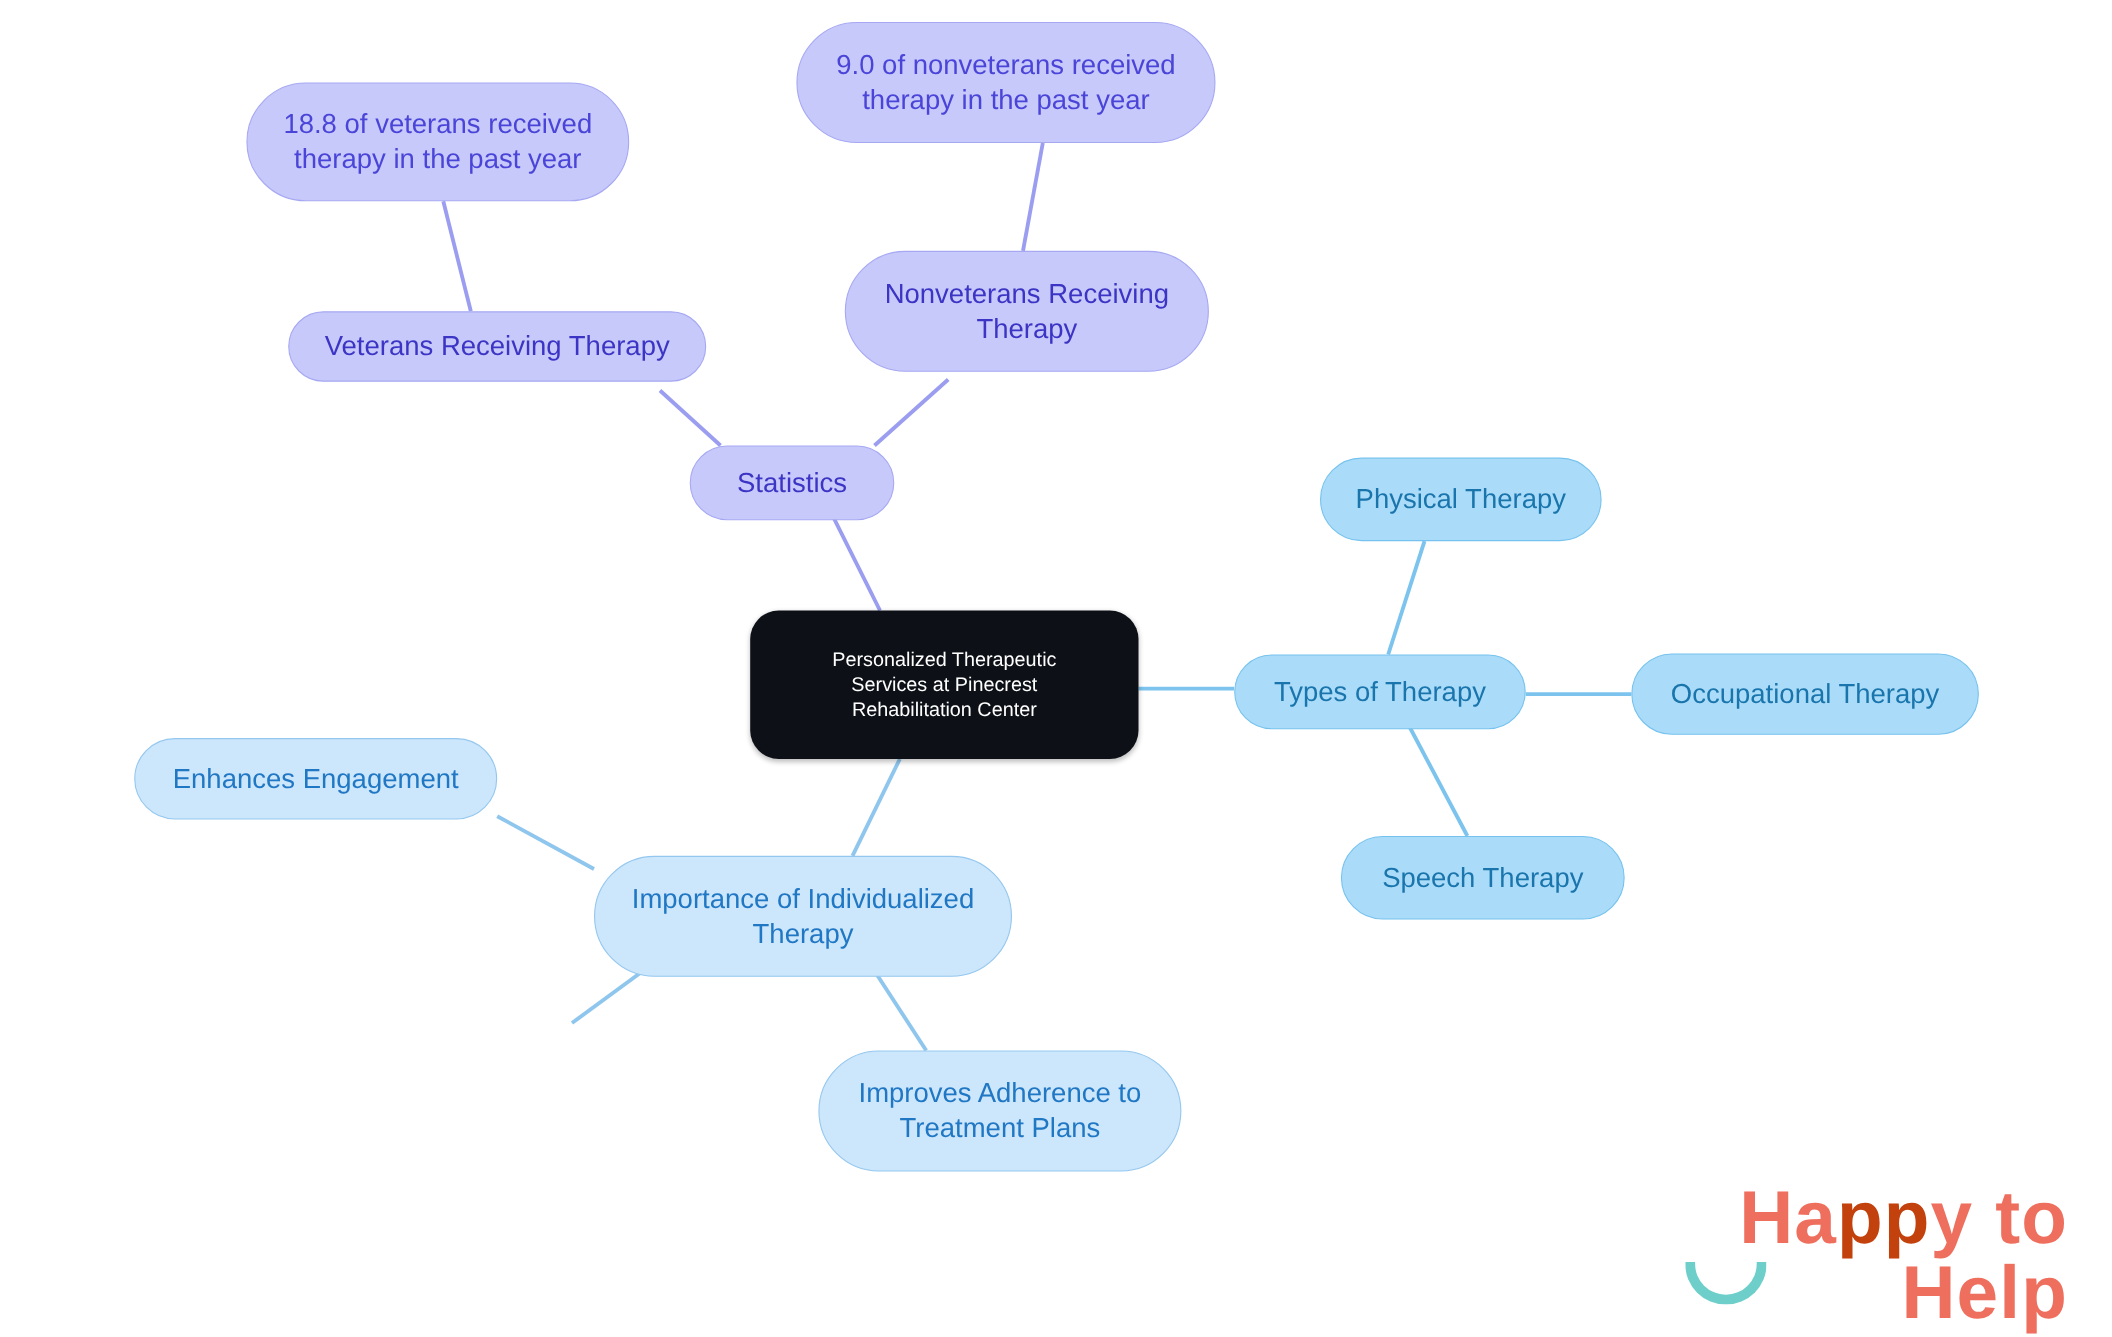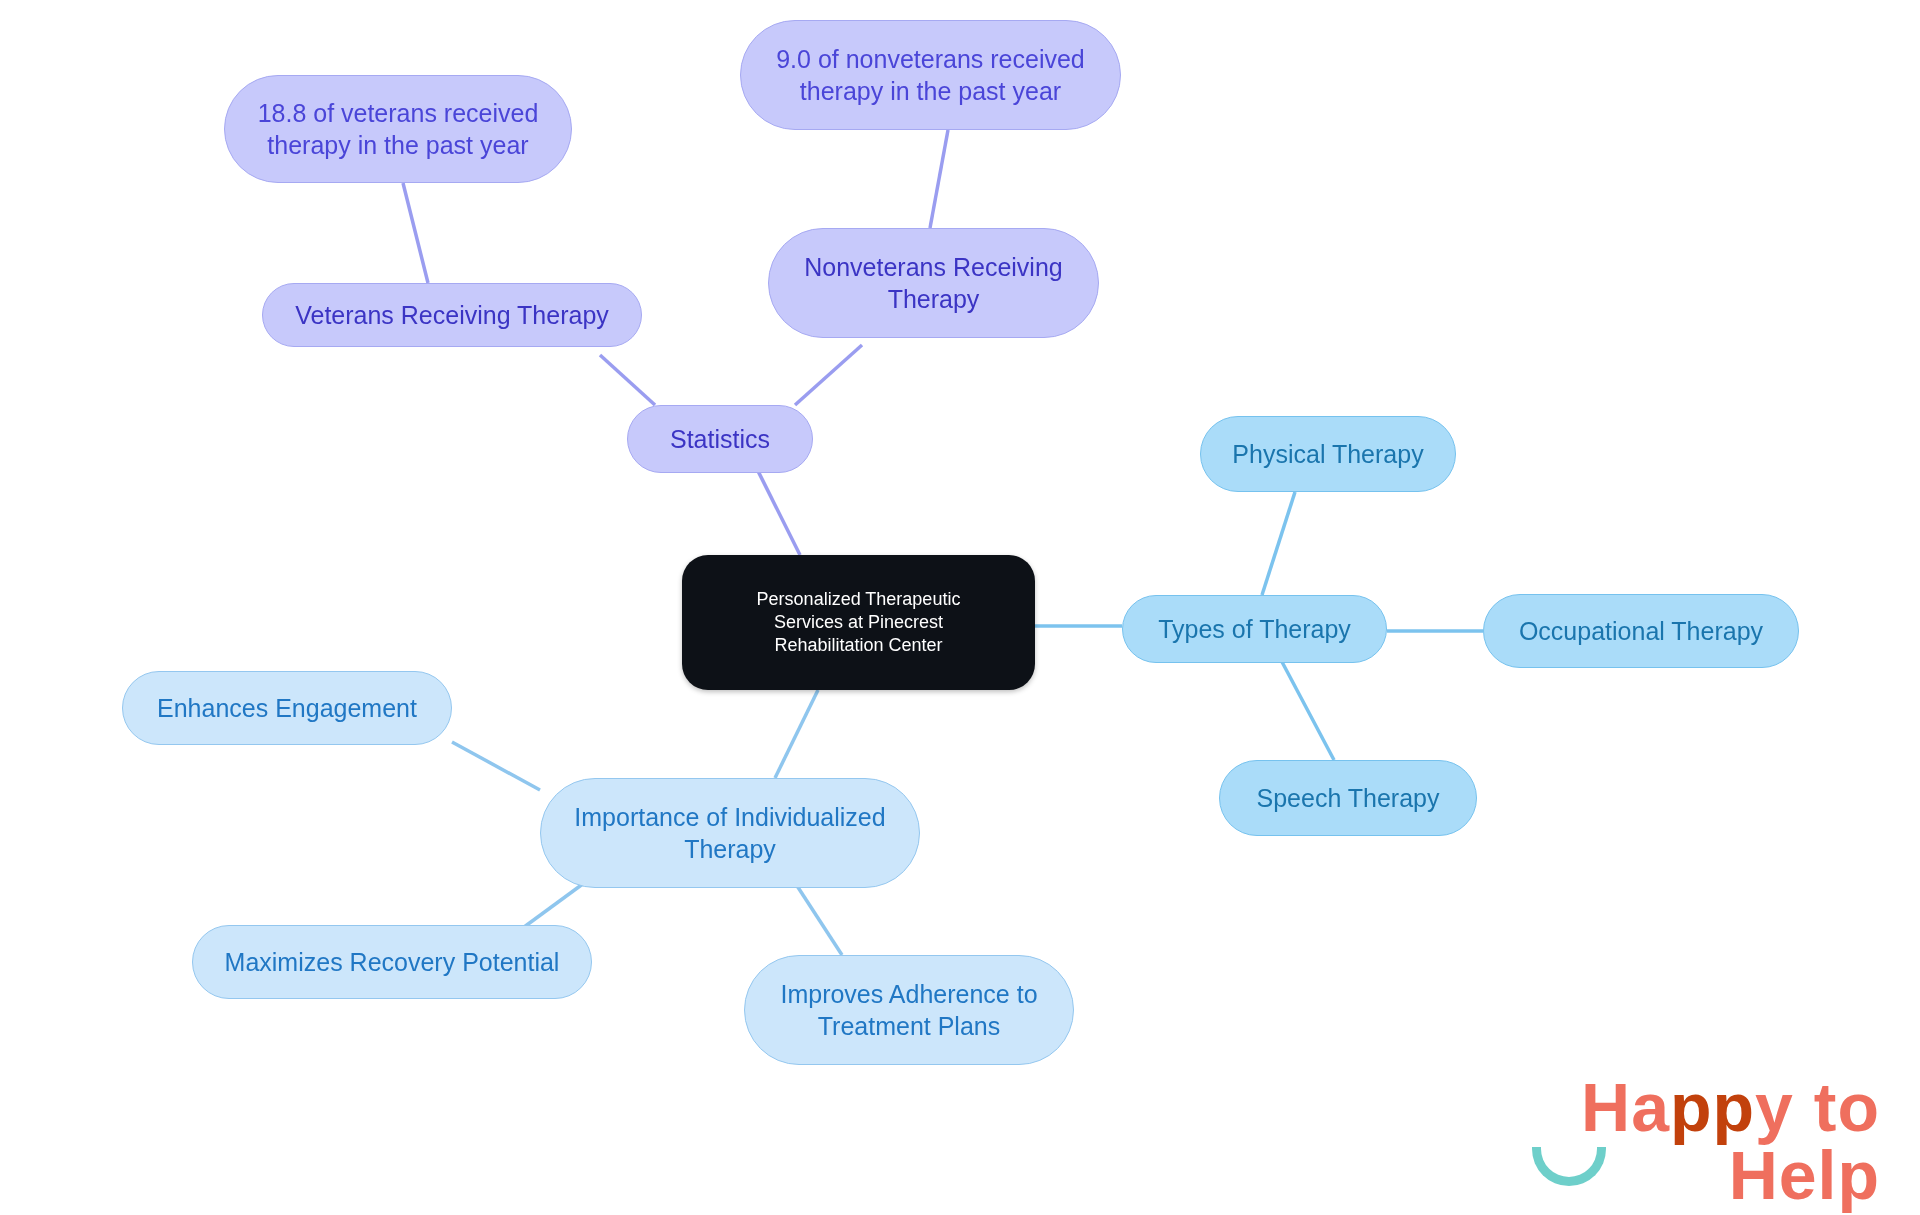--- a/index.html
+++ b/index.html
@@ -142,37 +142,36 @@
   <div class="node purple" style="left:627px; top:405px; width:186px; height:68px;">Statistics</div>
 
   <div class="node purple" style="left:262px; top:283px; width:380px; height:64px;">Veterans Receiving Therapy</div>
 
   <div class="node purple" style="left:768px; top:228px; width:331px; height:110px;">Nonveterans Receiving
 Therapy</div>
 
   <div class="node purple-leaf" style="left:224px; top:75px; width:348px; height:108px;">18.8 of veterans received
 therapy in the past year</div>
 
-  <div class="node purple-leaf" style="left:740px; top:20px; width:381px; height:110px;">9.0 of nonveterans received
+  <div class="node purple-leaf" style="left:724px; top:20px; width:381px; height:110px;">9.0 of nonveterans received
 therapy in the past year</div>
 
   <div class="node blue" style="left:1122px; top:595px; width:265px; height:68px;">Types of Therapy</div>
 
   <div class="node blue" style="left:1200px; top:416px; width:256px; height:76px;">Physical Therapy</div>
 
   <div class="node blue" style="left:1219px; top:760px; width:258px; height:76px;">Speech Therapy</div>
 
   <div class="node blue" style="left:1483px; top:594px; width:316px; height:74px;">Occupational Therapy</div>
 
   <div class="node blue-soft" style="left:540px; top:778px; width:380px; height:110px;">Importance of Individualized
 Therapy</div>
 
   <div class="node blue-soft" style="left:122px; top:671px; width:330px; height:74px;">Enhances Engagement</div>
 
-  <div class="node blue-soft" style="left:192px; top:925px; width:400px; height:74px;">Maximizes Recovery Potential</div>
 
   <div class="node blue-soft" style="left:744px; top:955px; width:330px; height:110px;">Improves Adherence to
 Treatment Plans</div>
 
   <div class="logo">
     <div class="logo-main"><span class="coral">Ha</span><span class="teal">pp</span><span class="coral">y to Help</span></div>
     <div class="logo-sub teal">caregiving</div>
     <div class="smile"></div>
   </div>
 

